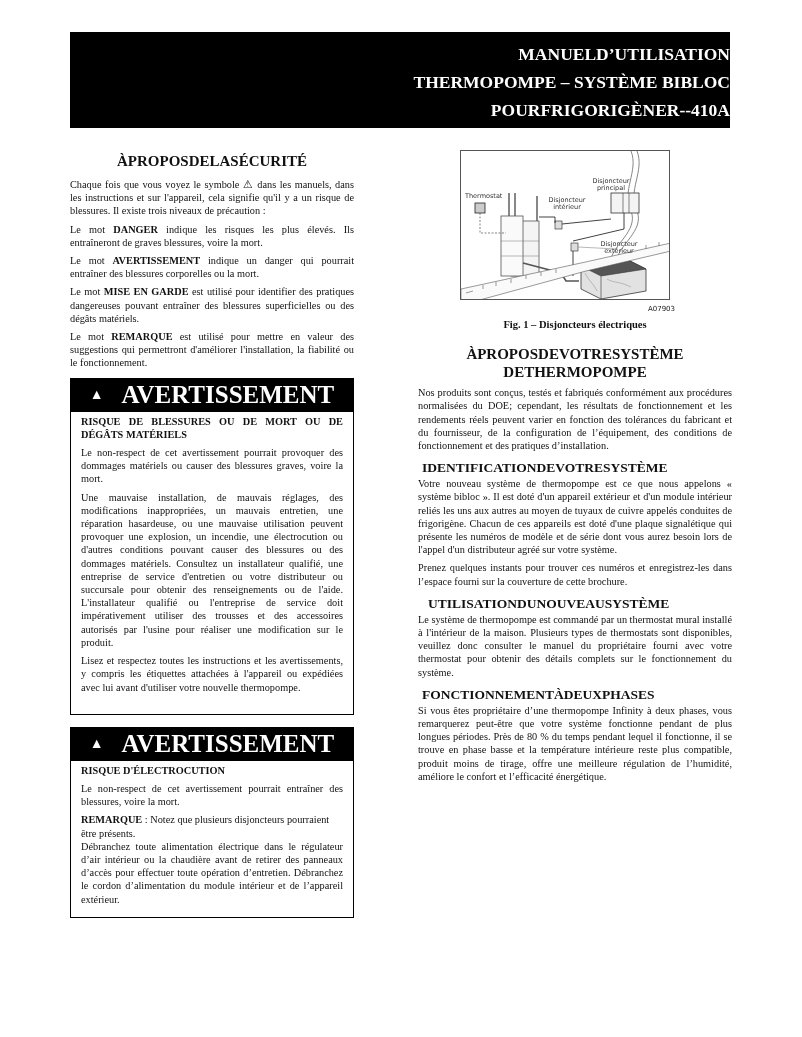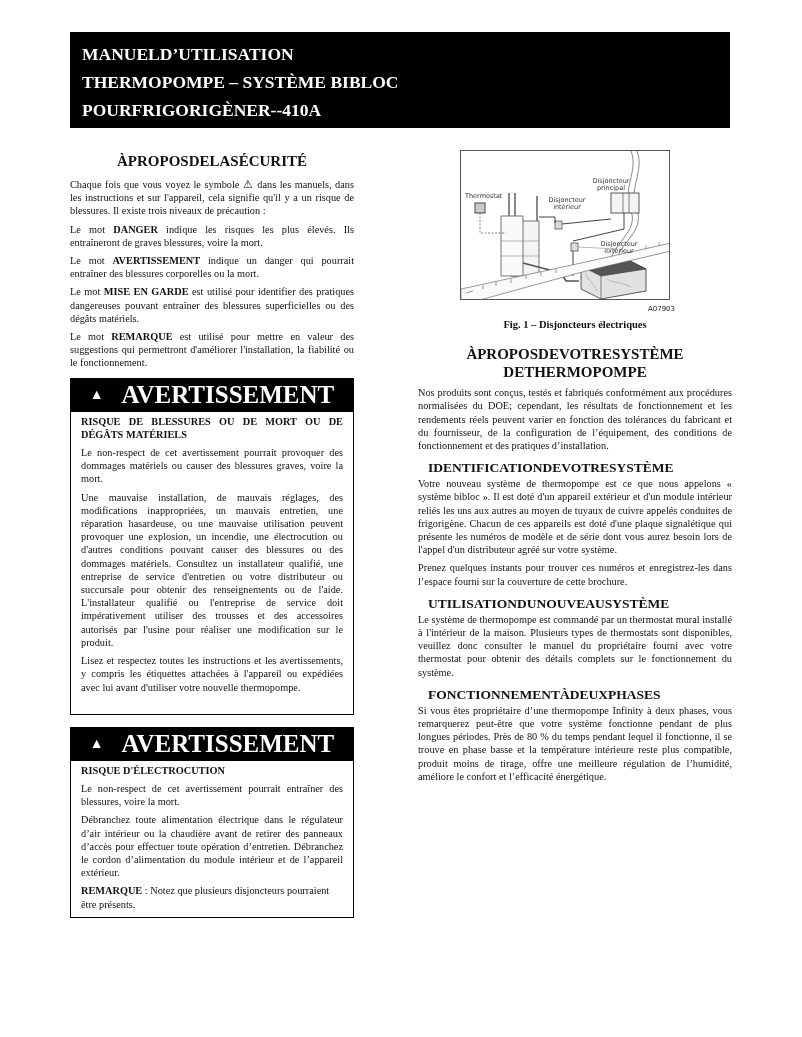--- a/index.html
+++ b/index.html
@@ -3,29 +3,29 @@
   <meta charset="utf-8">
   <style>
     html, body { margin: 0; padding: 0; }
     body {
       width: 802px; height: 1037px; background: #ffffff; position: relative;
       font-family: "Liberation Serif", "DejaVu Serif", serif; color: #111;
       overflow: hidden;
     }
     .title-block {
       position: absolute; left: 70px; top: 32px; width: 660px; height: 96px;
-      background: #000; color: #fff; box-sizing: border-box; padding: 8px 0 0 12px;
+      background: #000; color: #fff; box-sizing: border-box; padding: 8px 0 0 12px; text-align: right;
     }
     .title-line { font-weight: bold; font-size: 17.5px; line-height: 28px; letter-spacing: 0; white-space: nowrap; }
     .col { position: absolute; font-size: 10.3px; line-height: 13.2px; }
     .col-left { left: 70px; top: 152px; width: 284px; }
     .col-right { left: 418px; top: 150px; width: 314px; }
     p { margin: 0 0 5px 0; text-align: justify; }
     .h-center { text-align: center; font-weight: bold; font-size: 15px; line-height: 18px; margin: 0 0 8px 0; }
-    .h-left { font-weight: bold; font-size: 13.5px; line-height: 16px; margin: 8px 0 1px 10px; }
+    .h-left { font-weight: bold; font-size: 13.5px; line-height: 16px; margin: 8px 0 1px 4px; }
     .h-indent { margin-left: 10px; }
     .warn-box { border: 1px solid #000; box-sizing: border-box; margin-top: 6px; }
     .warn-head {
       background: #000; color: #fff; text-align: center; font-weight: bold;
       font-size: 25px; line-height: 30px; height: 33px; display: flex; align-items: center; justify-content: center;
     }
     .warn-head .tri { font-size: 14px; margin-right: 18px; display: inline-block; }
     .warn-body { padding: 3px 10px 6px 10px; }
     .warn-body .risk { font-weight: bold; margin: 0 0 5px 0; text-align: justify; }
     .figure { position: relative; width: 215px; height: 160px; margin-left: 42px; }
@@ -78,24 +78,24 @@
   </div>
 
   <div class="warn-box" style="margin-top:12px;">
     <div class="warn-head">
       <span class="tri">▲</span>
       <span>AVERTISSEMENT</span>
     </div>
     <div class="warn-body">
       <p class="risk">RISQUE D'ÉLECTROCUTION</p>
       <p>Le non-respect de cet avertissement pourrait entraîner des blessures, voire la mort.</p>
-      <p>Débranchez toute alimentation électrique dans le régulateur d’air intérieur ou la chaudière avant de retirer des panneaux d’accès pour effectuer toute opération d’entretien. Débranchez le cordon d’alimentation du module intérieur et de l’appareil extérieur.</p>
       <p style="margin-bottom:0;text-align:left;">
         <b>REMARQUE</b> <span>: Notez que plusieurs disjoncteurs pourraient être présents.</span>
       </p>
+      <p>Débranchez toute alimentation électrique dans le régulateur d’air intérieur ou la chaudière avant de retirer des panneaux d’accès pour effectuer toute opération d’entretien. Débranchez le cordon d’alimentation du module intérieur et de l’appareil extérieur.</p>
     </div>
   </div>
 </div>
 
 <div class="col col-right">
   <div class="figure">
     <div class="fig-frame">
       <svg width="210" height="150" viewBox="0 0 210 150">
 
         <path d="M170 0 C178 20, 160 40, 170 60 C178 80, 150 95, 150 110" fill="none" stroke="#888" stroke-width="1"></path>

